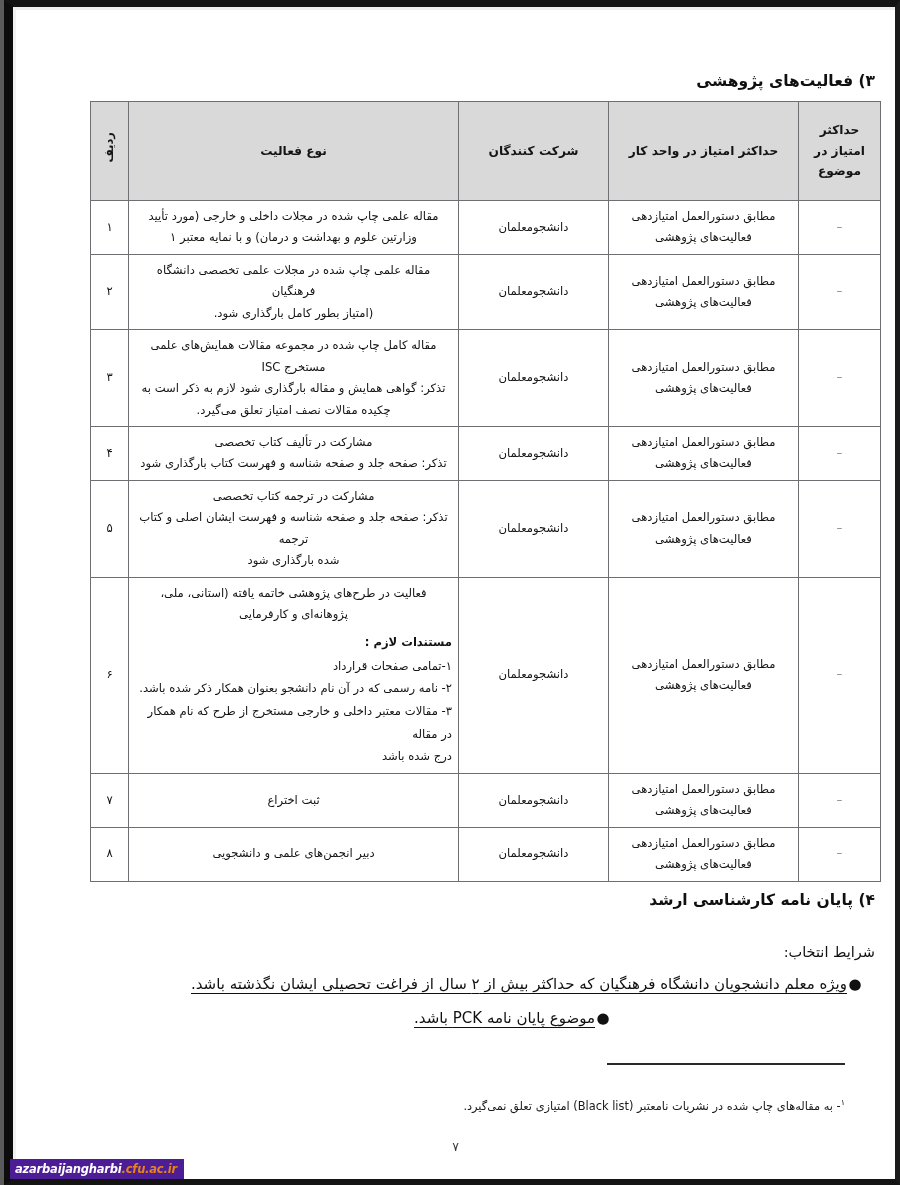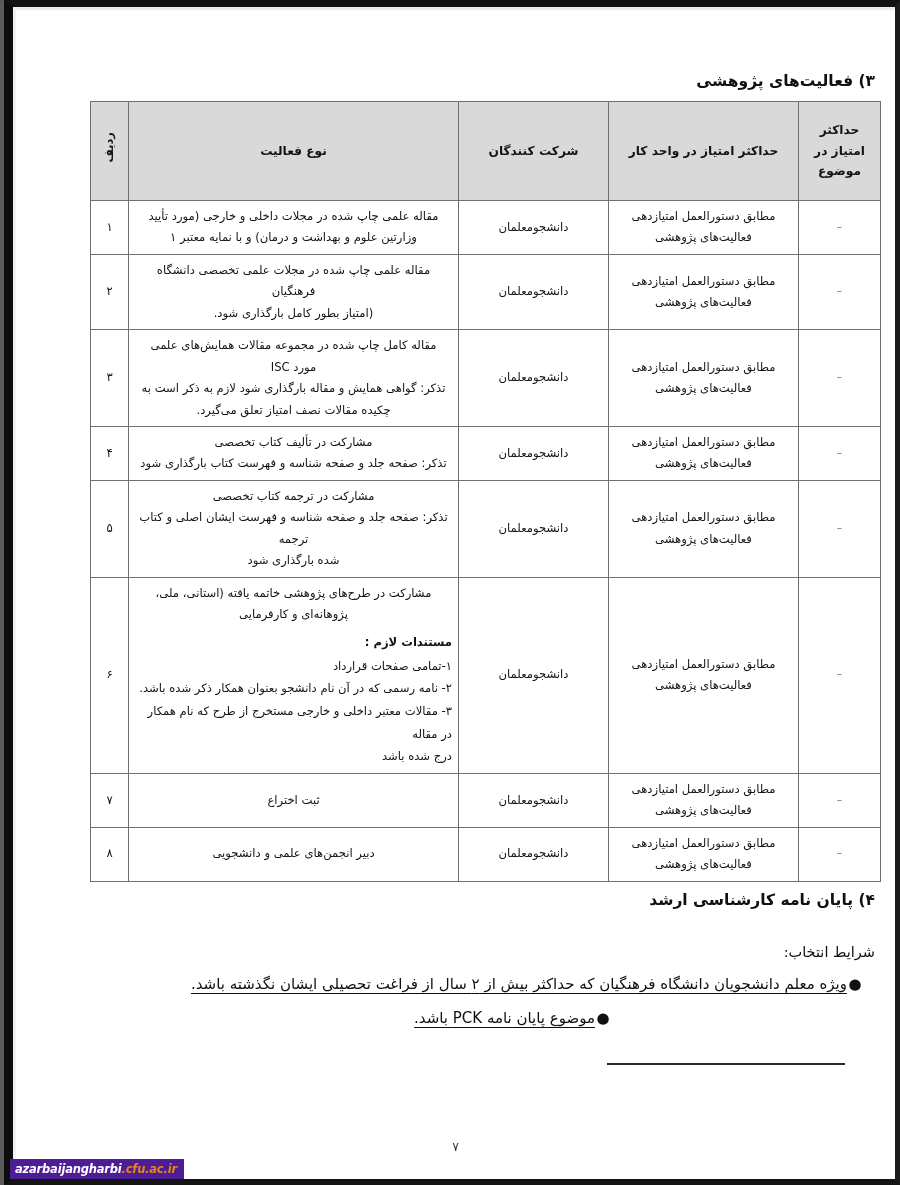--- a/index.html
+++ b/index.html
@@ -286,21 +286,21 @@
 
           <tr>
             <td class="subj">–</td>
             <td class="unit">
               <span class="act-line">مطابق دستورالعمل امتیازدهی</span>
               <span class="act-line">فعالیت‌های پژوهشی</span>
             </td>
             <td class="part">دانشجومعلمان</td>
             <td class="act">
               <span class="act-line">مقاله کامل چاپ شده در مجموعه مقالات همایش‌های علمی</span>
-              <span class="act-line">مورد ISC</span>
+              <span class="act-line">مستخرج ISC</span>
               <span class="act-line">تذکر: گواهی همایش و مقاله بارگذاری شود لازم به ذکر است به</span>
               <span class="act-line">چکیده مقالات نصف امتیاز تعلق می‌گیرد.</span>
             </td>
             <td class="radif">۳</td>
           </tr>
 
           <tr>
             <td class="subj">–</td>
             <td class="unit">
               <span class="act-line">مطابق دستورالعمل امتیازدهی</span>
@@ -330,21 +330,21 @@
           </tr>
 
           <tr>
             <td class="subj">–</td>
             <td class="unit">
               <span class="act-line">مطابق دستورالعمل امتیازدهی</span>
               <span class="act-line">فعالیت‌های پژوهشی</span>
             </td>
             <td class="part">دانشجومعلمان</td>
             <td class="act">
-              <span class="act-line">مشارکت در طرح‌های پژوهشی خاتمه یافته (استانی، ملی،</span>
+              <span class="act-line">فعالیت در طرح‌های پژوهشی خاتمه یافته (استانی، ملی،</span>
               <span class="act-line">پژوهانه‌ای و کارفرمایی</span>
               <span class="act-head-right">مستندات لازم :</span>
               <span class="act-list">
                 <span class="li">۱-تمامی صفحات قرارداد</span>
                 <span class="li">۲- نامه رسمی که در آن نام دانشجو بعنوان همکار ذکر شده باشد.</span>
                 <span class="li">۳- مقالات معتبر داخلی و خارجی مستخرج از طرح که نام همکار در مقاله</span>
                 <span class="li">درج شده باشد</span>
               </span>
             </td>
             <td class="radif">۶</td>
@@ -390,20 +390,21 @@
         <span class="bullet-text">ویژه معلم دانشجویان دانشگاه فرهنگیان که حداکثر بیش از ۲ سال از فراغت تحصیلی ایشان نگذشته باشد.</span>
       </div>
       <div class="bullet-row b2">
         <span class="bullet-dot">●</span>
         <span class="bullet-text">موضوع پایان نامه  PCK باشد.</span>
       </div>
     </div>
 
     <div class="footnote-rule"></div>
 
+    <div class="footnote"><sup>۱</sup><span>- به مقاله‌های چاپ شده در نشریات نامعتبر (Black list) امتیازی تعلق نمی‌گیرد.</span></div>
 
     <div class="page-number">۷</div>
   </div>
 
   <div class="scan-frame">
     <div class="scan-frame-inner"></div>
   </div>
 
   <div class="watermark"><span class="wm-a">azarbaijangharbi</span><span class="wm-b">.cfu.ac.ir</span></div>
 </div>

